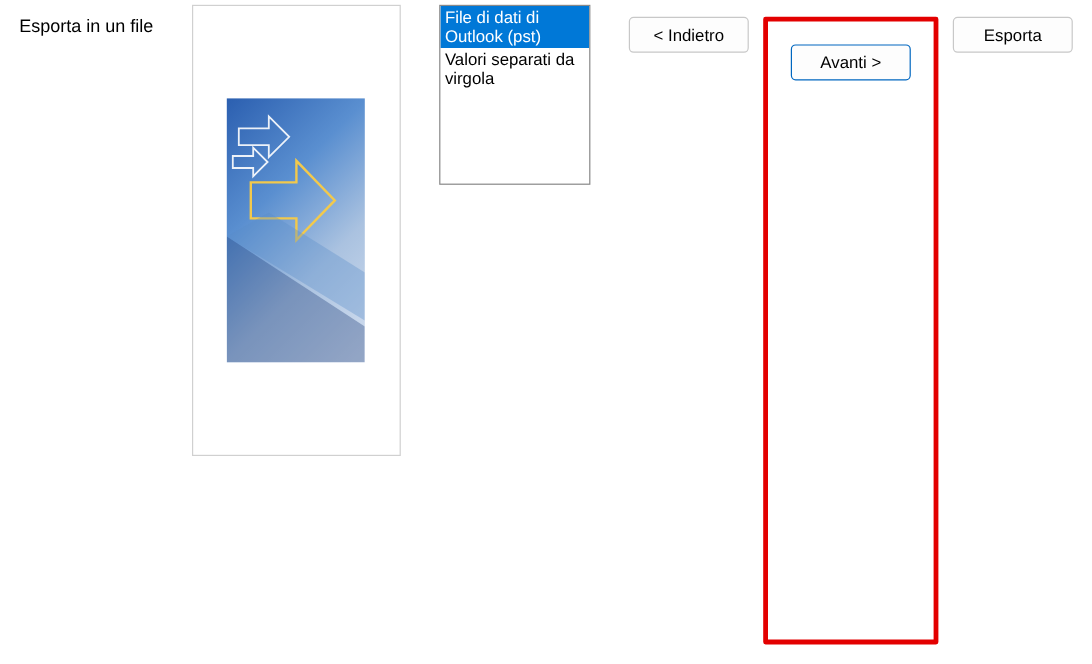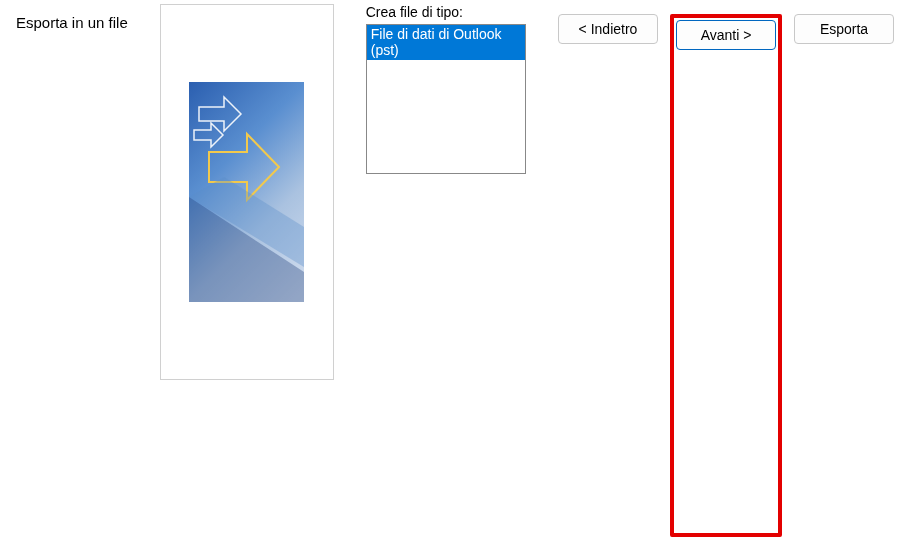--- a/index.html
+++ b/index.html
@@ -101,21 +101,21 @@
     }
     .btn.primary {
       border-color: #0067c0;
     }
     .highlight-wrap {
       border: 4px solid #e30000;
       border-radius: 2px;
       padding: 2px;
       display: inline-flex;
     }
-    .highlight-wrap .btn { margin: 0; }
+    .highlight-wrap .btn { margin: 17px; }
   </style>
 </head>
 <body>
 
 <div class="dialog">
   <div class="title">Esporta in un file</div>
 
   <div class="content">
     <div class="left-panel">
       <div class="wizard-image">
@@ -130,23 +130,23 @@
             <path d="M20,70 L58,70 L58,52 L90,85 L58,118 L58,100 L20,100 Z"></path>
           </g>
 
           <path d="M0,115 L115,190 L115,220 L0,220 Z" fill="rgba(30,60,120,0.35)"></path>
           <path d="M35,95 L115,145 L115,185 L0,115 Z" fill="rgba(90,140,200,0.35)"></path>
         </svg>
       </div>
     </div>
 
     <div class="right-panel">
-      <div class="list-label">Crea file di tipo:</div>
       <div class="listbox" id="file-type-list">
           <div class="list-item selected">File di dati di Outlook (pst)</div>
+          <div class="list-item">Valori separati da virgola</div>
         </div>
     </div>
   </div>
 
   <hr class="divider">
 
   <div class="button-row">
     <button class="btn">&lt; Indietro</button>
     <span class="highlight-wrap">
       <button class="btn primary">Avanti &gt;</button>

